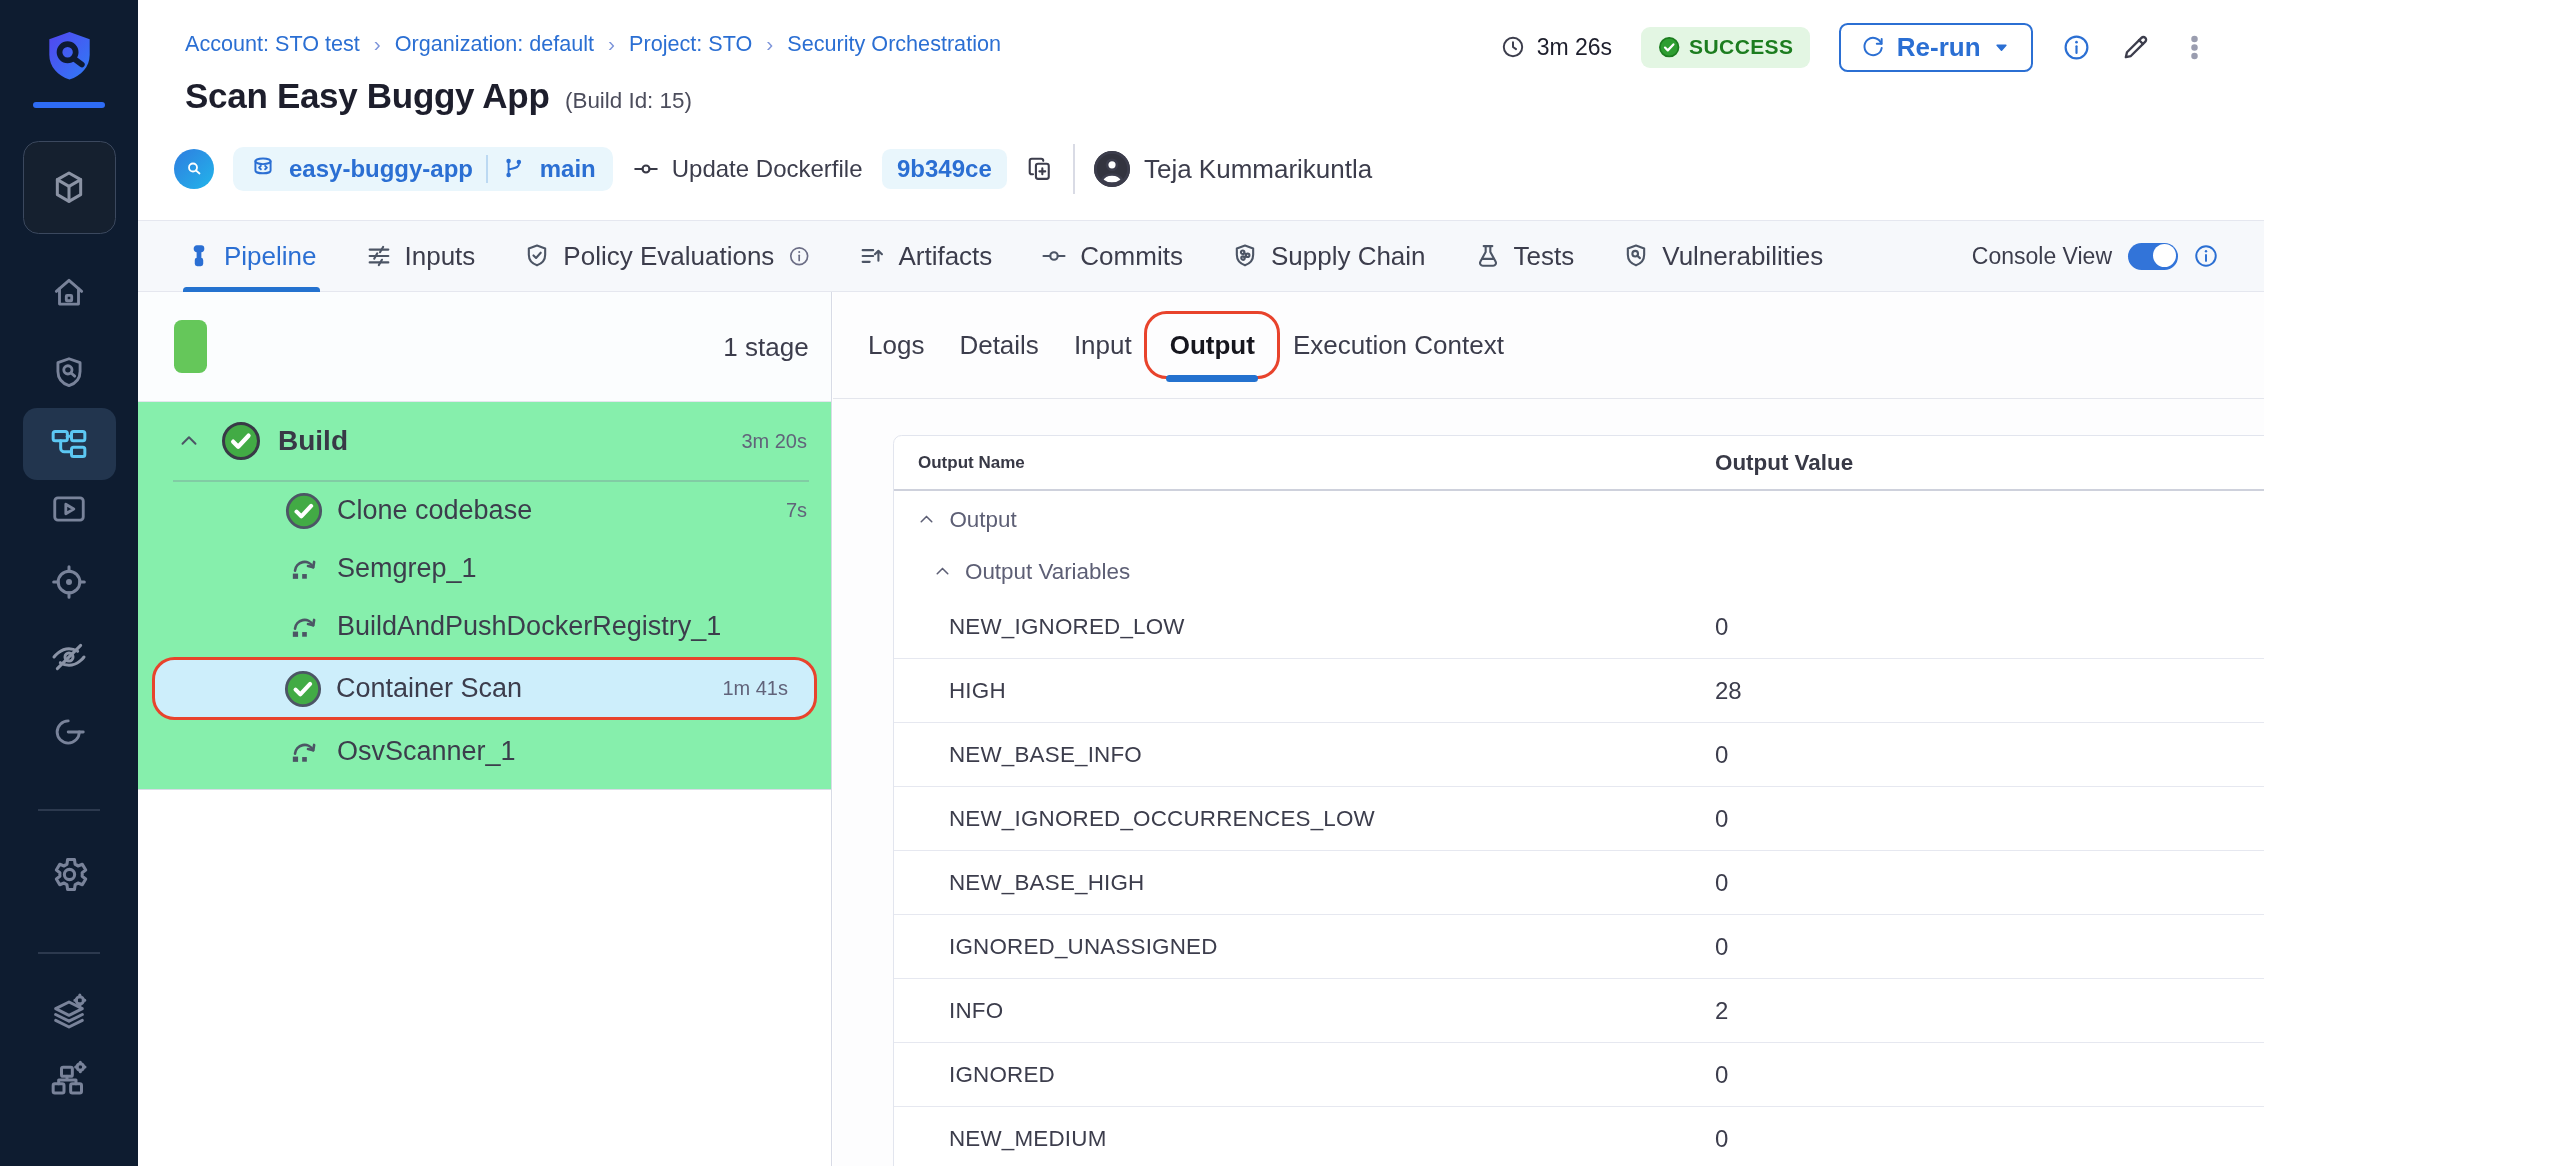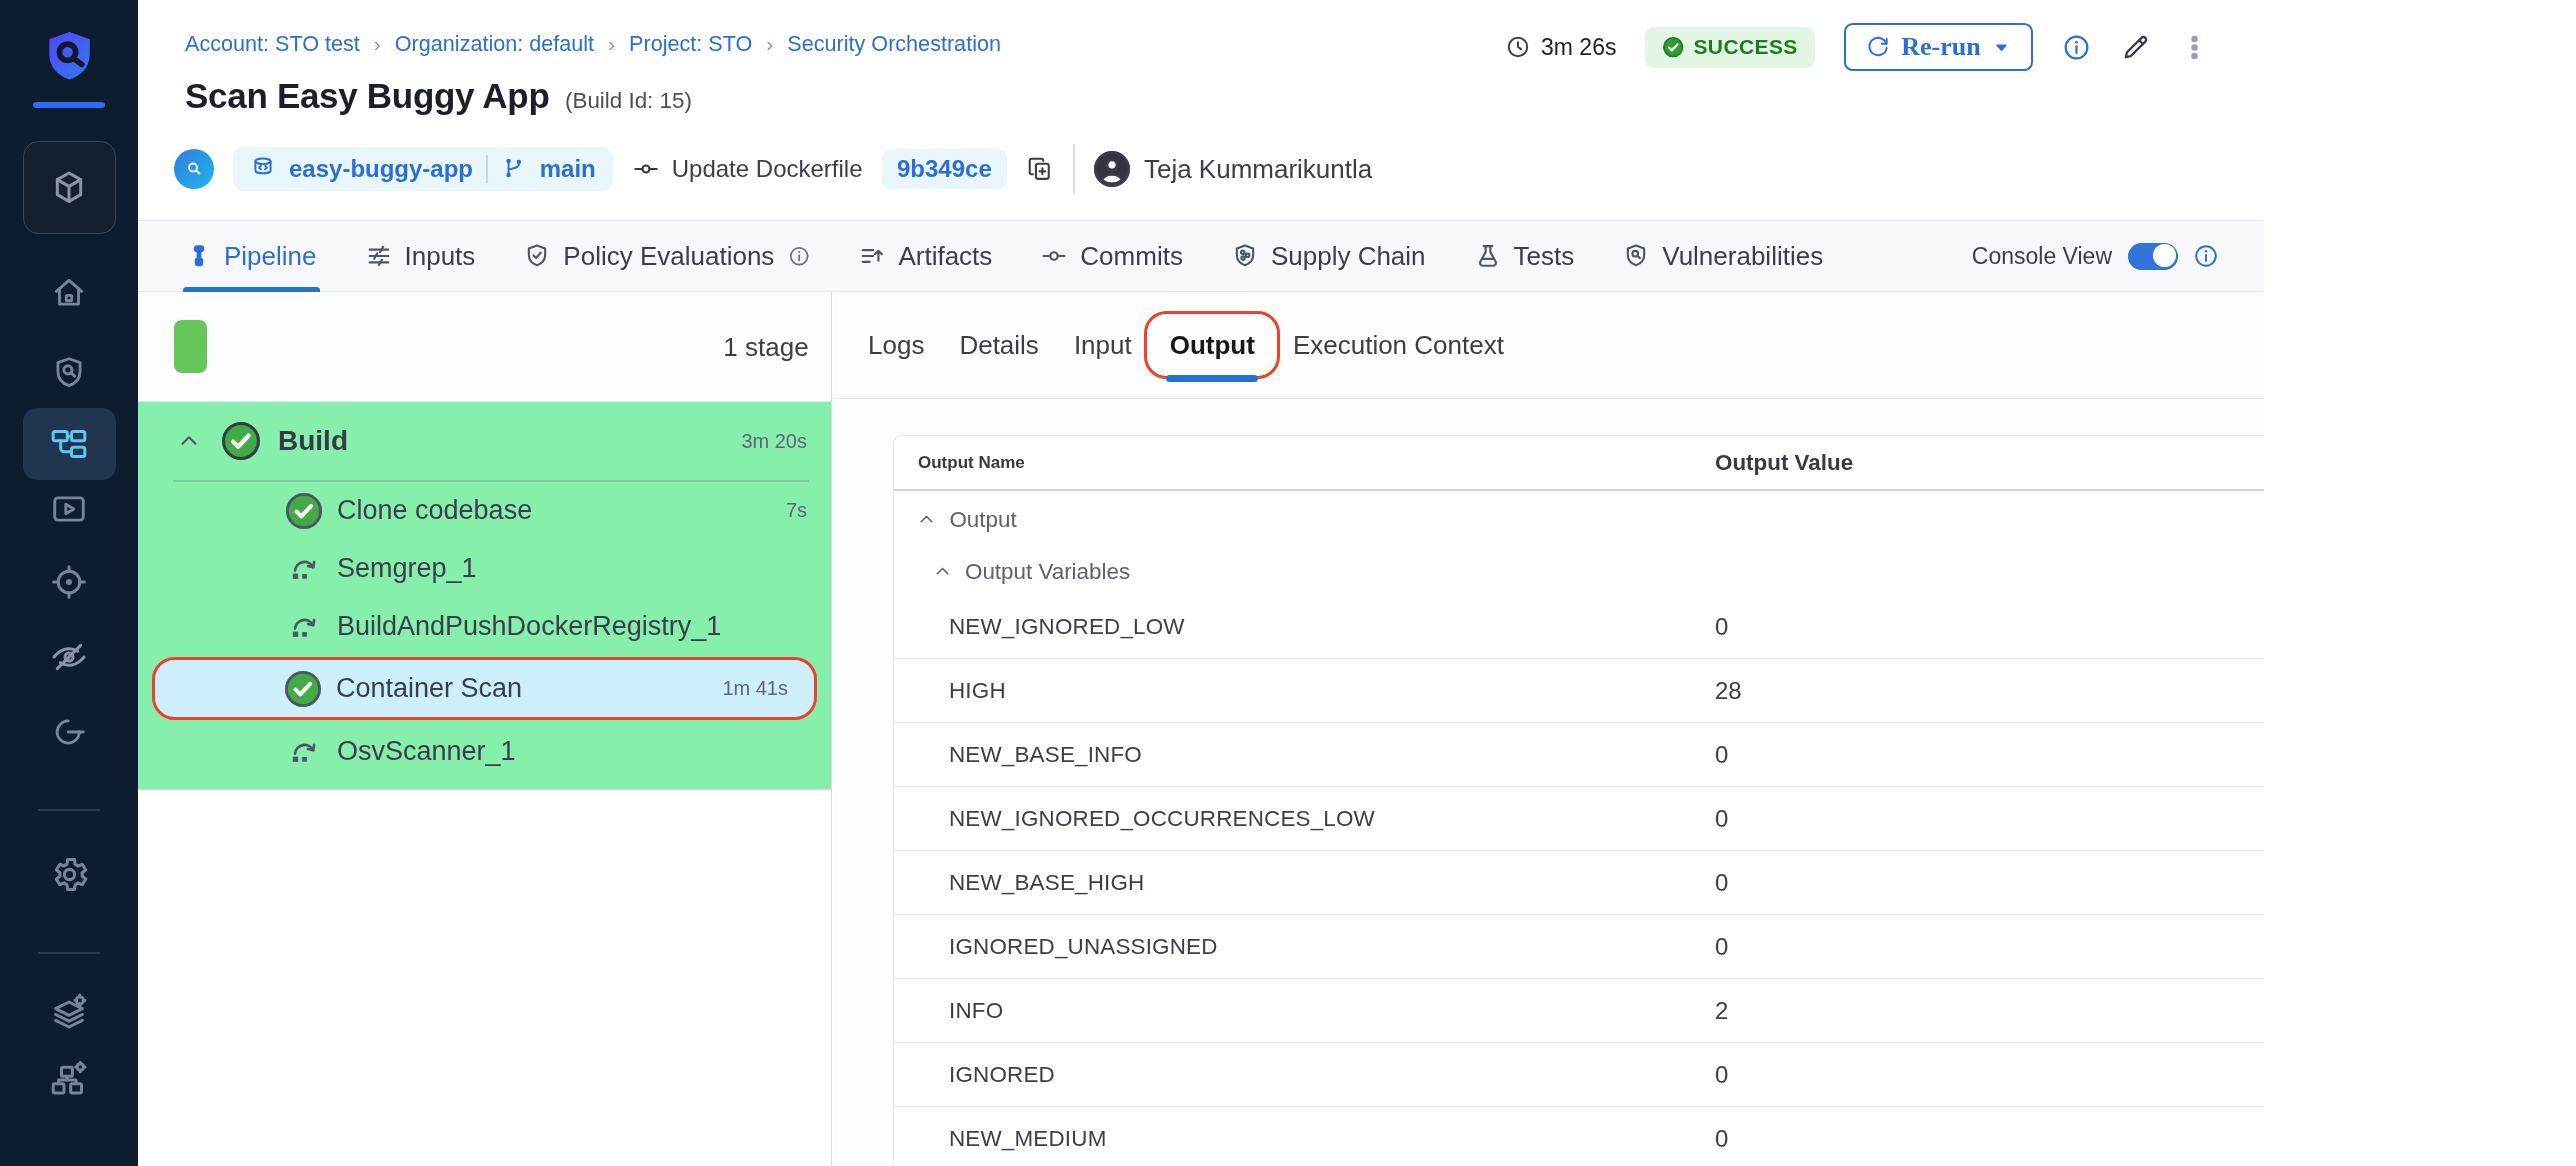--- a/index.html
+++ b/index.html
@@ -35,21 +35,21 @@
   .pill-div { width:1.7px; height:28px; background:#bcd9f2; }
   .commit-grp { display:flex; align-items:center; gap:12px; color:#3c3d4c; font-size:24px; }
   .sha-pill { background:#e9f6fc; border-radius:8.6px; padding:6px 15.5px; color:#2b6fd3; font-size:24px; font-weight:700; }
   .hdr-vdiv { width:1.7px; height:50px; background:#d9dbe5; }
   .author-grp { display:flex; align-items:center; gap:14px; color:#3c3d4c; font-size:26px; }
   .avatar { width:36px; height:36px; border-radius:50%; background:#33343f; display:flex; align-items:center; justify-content:center; }
 
   .hdr-right { position:absolute; right:55px; top:22.4px; height:50px; display:flex; align-items:center; gap:29px; }
   .duration-grp { display:flex; align-items:center; gap:10.4px; font-size:23px; color:#1d1e2c; }
   .status-badge { display:flex; align-items:center; gap:8.6px; background:#e3f6e3; border-radius:9px; padding:8.6px 17px; color:#1c7d1f; font-size:21px; font-weight:700; letter-spacing:0.4px; }
-  .rerun-btn { display:flex; align-items:center; gap:10.4px; border:2.6px solid #2b6fd3; border-radius:8.6px; padding:7px 19px; color:#2b6fd3; font-size:26px; font-weight:600; background:#fff;font-family:Liberation Serif, serif; }
+  .rerun-btn { display:flex; align-items:center; gap:10.4px; border:2.6px solid #2b6fd3; border-radius:8.6px; padding:7px 19px; color:#2b6fd3; font-size:26px; font-weight:600; background:#fff; }
   .icon-btn { color:#3c3d4c; display:flex; align-items:center; }
   .info-blue { color:#2b6fd3; }
   .kebab { color:#9a9daf; }
 
   
   .tab-bar { position:absolute; left:138px; right:0; top:220px; height:72px; background:#f6f8fb; border-top:1.7px solid #e5e7ef; border-bottom:1.7px solid #e5e7ef; display:flex; align-items:center; }
   .tabs { display:flex; align-items:center; gap:48px; padding-left:48px; height:100%; }
   .tab { position:relative; display:flex; align-items:center; gap:12px; height:100%; font-size:26px; font-weight:500; color:#3c3d4c; }
   .tab .ticon { color:#4c5565; display:flex; }
   .tab.active { color:#2b6fd3; }

